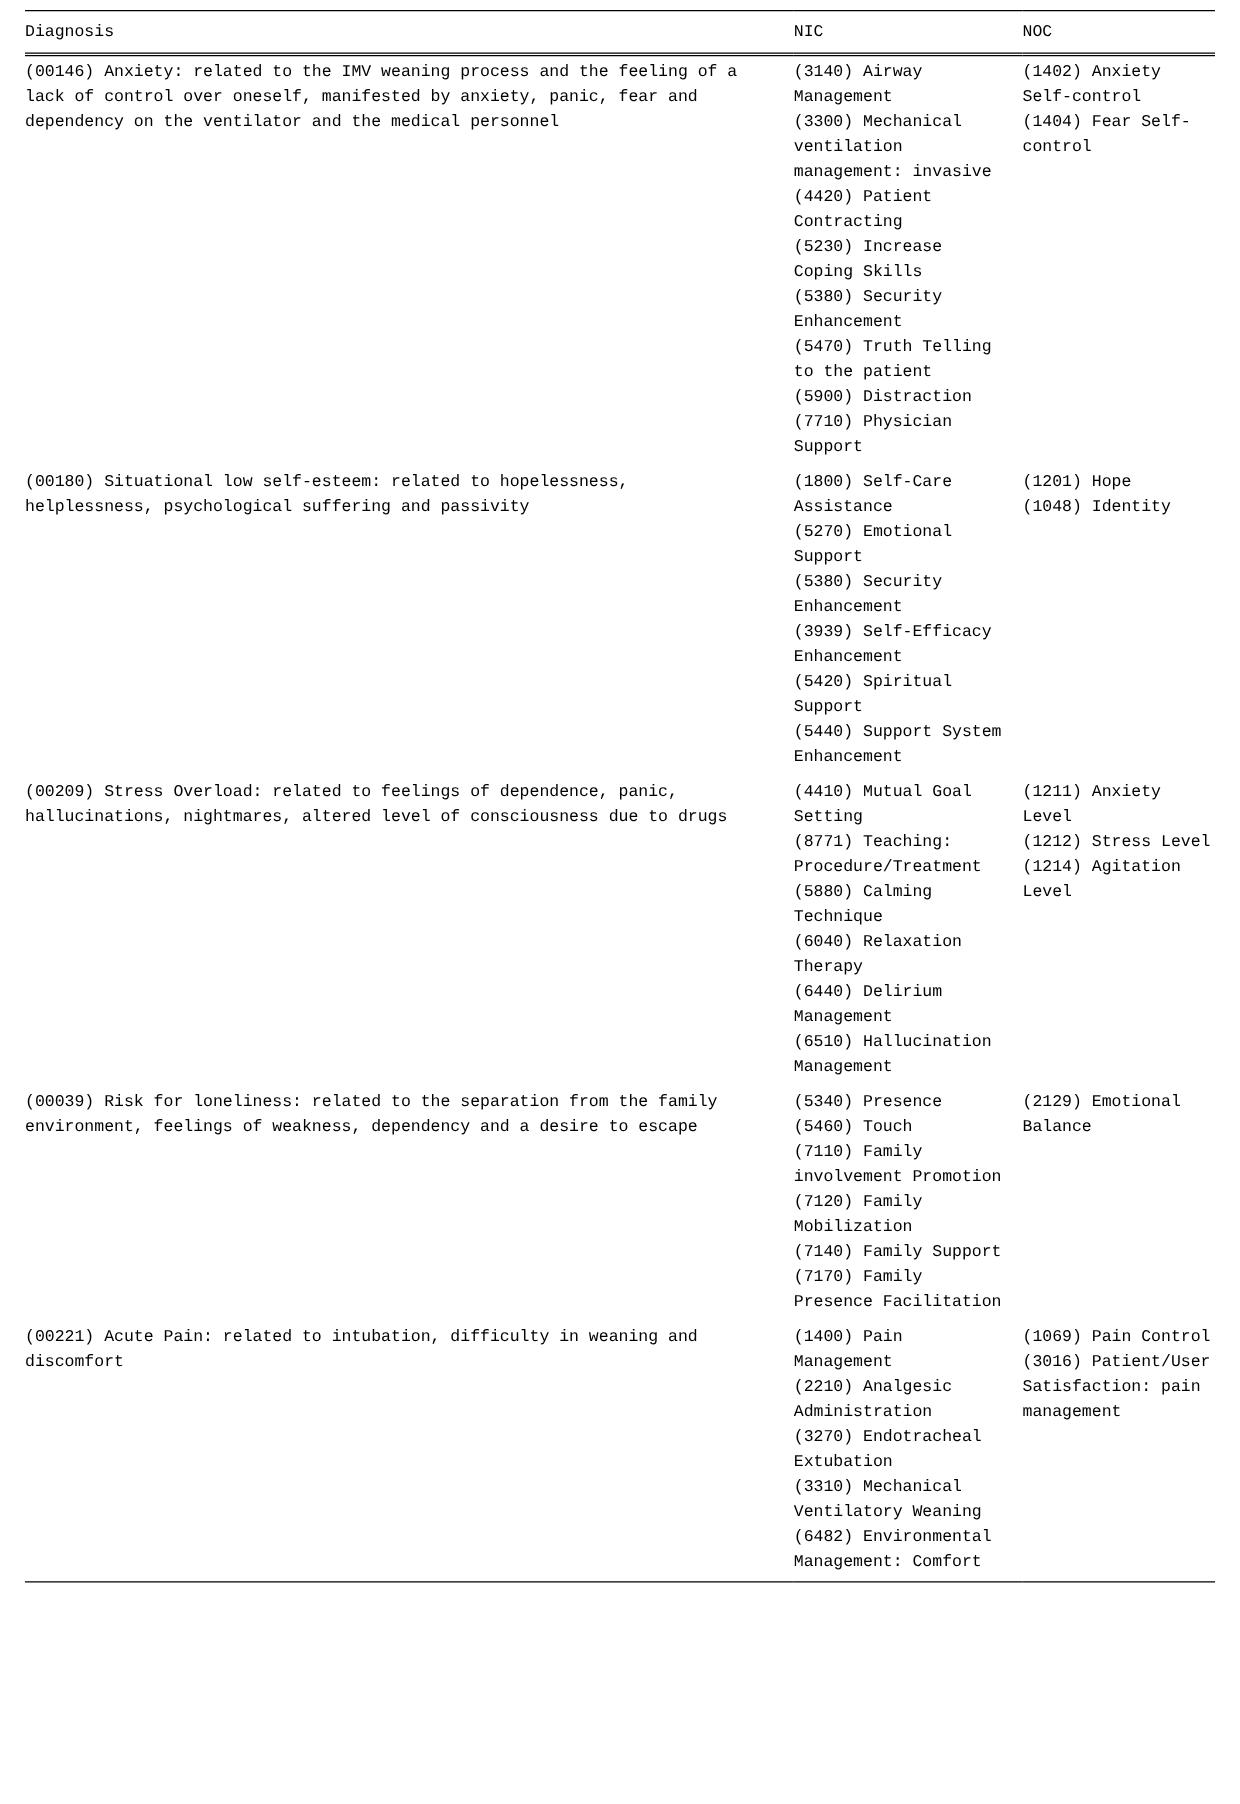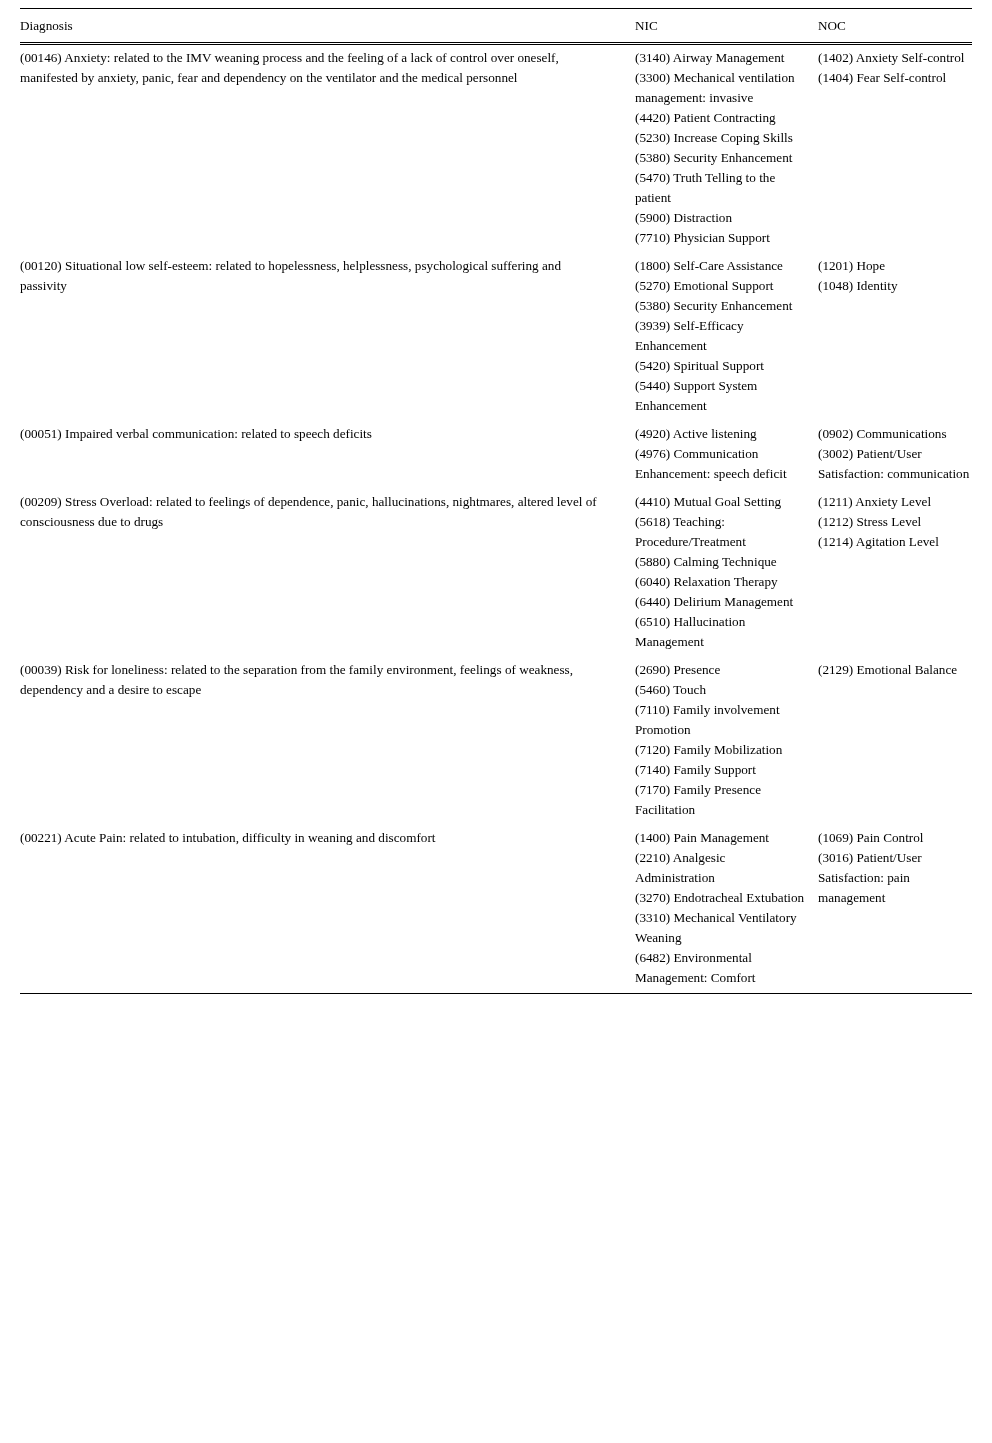--- a/index.html
+++ b/index.html
@@ -8,21 +8,21 @@
     background: #ffffff;
   }
   .page {
     position: relative;
     width: 992px;
     min-height: 1443px;
     background: #ffffff;
     box-sizing: border-box;
     padding: 8px 20px 10px 20px;
     color: #000000;
-    font-family: Liberation Serif, serif;
+    font-family: Liberation Mono, monospace;
     font-size: 13.2px;
     line-height: 20px;
   }
   table.linkage {
     width: 952px;
     border-collapse: collapse;
     table-layout: fixed;
     border-top: 1px solid #000;
     border-bottom: 1px solid #000;
   }
@@ -73,52 +73,45 @@
 (4420) Patient Contracting
 (5230) Increase Coping Skills
 (5380) Security Enhancement
 (5470) Truth Telling to the patient
 (5900) Distraction
 (7710) Physician Support</td>
         <td class="codes noc">(1402) Anxiety Self-control
 (1404) Fear Self-control</td>
       </tr>
       <tr>
-        <td class="diag">(00120) Situational low self-esteem: related to hopelessness, helplessness, psychological suffering and passivity</td>
+        <td class="diag">(00180) Situational low self-esteem: related to hopelessness, helplessness, psychological suffering and passivity</td>
         <td class="codes">(1800) Self-Care Assistance
 (5270) Emotional Support
 (5380) Security Enhancement
 (3939) Self-Efficacy Enhancement
 (5420) Spiritual Support
 (5440) Support System Enhancement</td>
         <td class="codes noc">(1201) Hope
 (1048) Identity</td>
       </tr>
       <tr>
-        <td class="diag">(00051) Impaired verbal communication: related to speech deficits</td>
-        <td class="codes">(4920) Active listening
-(4976) Communication Enhancement: speech deficit</td>
-        <td class="codes noc">(0902) Communications
-(3002) Patient/User Satisfaction: communication</td>
-      </tr>
-      <tr>
         <td class="diag">(00209) Stress Overload: related to feelings of dependence, panic, hallucinations, nightmares, altered level of consciousness due to drugs</td>
         <td class="codes">(4410) Mutual Goal Setting
-(5618) Teaching: Procedure/Treatment
+(8771) Teaching: Procedure/Treatment
 (5880) Calming Technique
 (6040) Relaxation Therapy
 (6440) Delirium Management
 (6510) Hallucination Management</td>
         <td class="codes noc">(1211) Anxiety Level
 (1212) Stress Level
 (1214) Agitation Level</td>
       </tr>
       <tr>
         <td class="diag">(00039) Risk for loneliness: related to the separation from the family environment, feelings of weakness, dependency and a desire to escape</td>
-        <td class="codes">(2690) Presence
+        <td class="codes">(5340) Presence
 (5460) Touch
 (7110) Family involvement Promotion
 (7120) Family Mobilization
 (7140) Family Support
 (7170) Family Presence Facilitation</td>
         <td class="codes noc">(2129) Emotional Balance</td>
       </tr>
       <tr>
         <td class="diag">(00221) Acute Pain: related to intubation, difficulty in weaning and discomfort</td>
         <td class="codes">(1400) Pain Management

